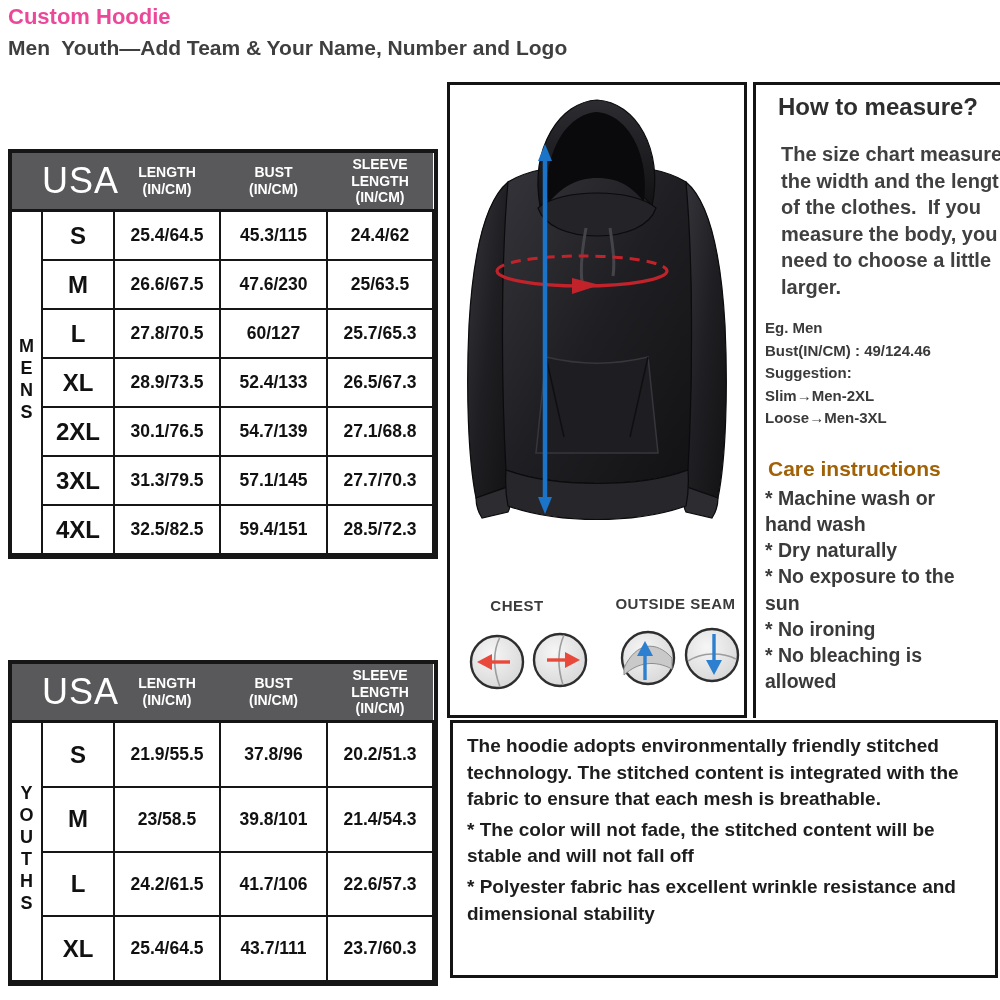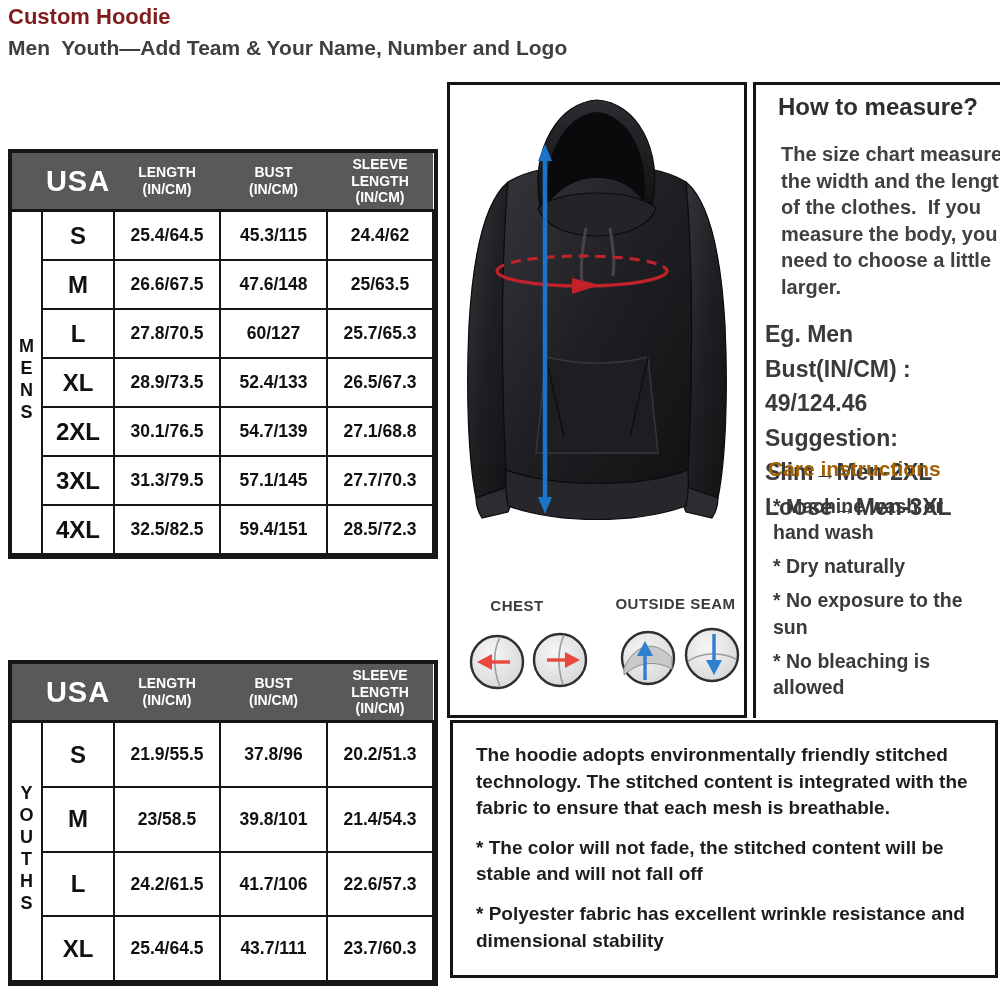--- a/index.html
+++ b/index.html
@@ -1,32 +1,32 @@
 <!DOCTYPE html>
 <html><head>
 <meta charset="utf-8">
 <style>
   html,body{margin:0;padding:0;background:#ffffff;}
   .canvas{position:relative;width:1000px;height:1000px;background:#ffffff;overflow:hidden;
           font-family:"Liberation Sans",sans-serif;color:#1f1f1f;}
 
   
-  .page-title{position:absolute;left:8px;top:4px;font-size:22px;font-weight:800;color:#7f1d1d;text-align:right;}
+  .page-title{position:absolute;left:8px;top:4px;font-size:22px;font-weight:800;color:#ec4899;text-align:right;}
   .page-subtitle{position:absolute;left:8px;top:36px;font-size:21px;font-weight:600;color:#3f3f3f;white-space:pre-wrap;}
 
   
   .table-wrap{position:absolute;left:8px;border:4px solid #161616;background:#ffffff;box-sizing:border-box;}
   .table-wrap.mens{top:149px;width:430px;height:410px;}
   .table-wrap.youths{top:660px;width:430px;height:326px;}
   .table-wrap table{width:100%;height:100%;border-collapse:collapse;table-layout:fixed;}
   .table-wrap col.c0{width:30px;} .table-wrap col.c1{width:72px;}
   .table-wrap col.c2{width:106px;} .table-wrap col.c3{width:107px;}
   .table-wrap th{background:#59595b;color:#ffffff;border:0;border-bottom:3px solid #141414;
                  height:56px;padding:0;vertical-align:middle;text-align:center;}
-  .table-wrap th.husa{font-size:29px;font-weight:700;letter-spacing:1px;}
+  .table-wrap th.husa{font-size:36px;font-weight:400;letter-spacing:1px;}
   .table-wrap th .cn{display:block;font-size:14px;font-weight:700;line-height:1.2;}
   .table-wrap th .cu{display:block;font-size:14px;font-weight:700;line-height:1.2;}
   .table-wrap td{border:2px solid #161616;text-align:center;vertical-align:middle;
                  font-size:17.5px;font-weight:700;color:#111;background:#fff;padding:0;}
   .table-wrap td.szcell{font-size:24px;font-weight:800;}
   .table-wrap td.vcell{border-left:0;}
   .vtext{display:inline-block;writing-mode:vertical-lr;text-orientation:upright;
          font-weight:800;font-size:18px;letter-spacing:2px;line-height:1;color:#111;}
 
   
@@ -38,32 +38,32 @@
   .panel-label.chest{left:17px;top:512px;width:100px;}
   .panel-label.seam{left:153px;top:510px;width:145px;}
 
   
   .measure-panel{position:absolute;left:753px;top:82px;width:247px;height:636px;
                  border-left:3px solid #141414;border-top:3px solid #141414;box-sizing:border-box;background:#fff;}
   .htm-heading{position:absolute;left:0;top:8px;width:100%;text-align:center;
                font-size:24px;font-weight:800;color:#2e2e2e;}
   .htm-body{position:absolute;left:9px;top:56px;width:234px;font-size:20px;line-height:1.33;
             font-weight:600;color:#404040;white-space:pre-wrap;margin-left:16px;}
-  .htm-example{position:absolute;left:9px;top:232px;width:230px;font-size:23px;line-height:1.5;
+  .htm-example{position:absolute;left:9px;top:232px;width:230px;font-size:15px;line-height:1.5;
                font-weight:700;color:#3a3a3a;}
   .care-heading{position:absolute;left:12px;top:372px;font-size:21px;font-weight:700;color:#a16207;}
   .care-list{position:absolute;left:9px;top:400px;width:214px;font-size:19.5px;line-height:1.34;
              font-weight:600;color:#3a3a3a;}
-  .care-list p{margin:8px;}
+  .care-list p{margin:0;}
 
   
   .desc-box{position:absolute;left:450px;top:720px;width:548px;height:258px;
             border:3px solid #141414;box-sizing:border-box;background:#fff;}
   .desc-box .inner{padding:6px 10px 0 10px;}
-  .desc-box p{margin:13px;font-size:19px;font-weight:700;color:#1d1d1d;line-height:1.4;}
+  .desc-box p{margin:4px;font-size:19px;font-weight:700;color:#1d1d1d;line-height:1.4;}
 </style>
 </head>
 <body>
 
 <div class="canvas">
 
   <div class="page-title">Custom Hoodie</div>
   <div class="page-subtitle">Men  Youth—Add Team &amp; Your Name, Number and Logo</div>
 
   <div class="table-wrap mens">
@@ -99,21 +99,21 @@
             <span class="vtext">MENS</span>
           </td>
           <td class="szcell">S</td>
           <td>25.4/64.5</td>
           <td>45.3/115</td>
           <td>24.4/62</td>
         </tr>
         <tr>
           <td class="szcell">M</td>
           <td>26.6/67.5</td>
-          <td>47.6/148</td>
+          <td>47.6/230</td>
           <td>25/63.5</td>
         </tr>
         <tr>
           <td class="szcell">L</td>
           <td>27.8/70.5</td>
           <td>60/127</td>
           <td>25.7/65.3</td>
         </tr>
         <tr>
           <td class="szcell">XL</td>
@@ -284,20 +284,21 @@
       <div>Bust(IN/CM) : 49/124.46</div>
       <div>Suggestion:</div>
       <div>Slim→Men-2XL</div>
       <div>Loose→Men-3XL</div>
     </div>
     <div class="care-heading">Care instructions</div>
     <div class="care-list">
       <p>* Machine wash or hand wash</p>
       <p>* Dry naturally</p>
       <p>* No exposure to the sun</p>
+      <p>* No ironing</p>
       <p>* No bleaching is allowed</p>
     </div>
   </div>
 
   <div class="desc-box">
     <div class="inner">
       <p>The hoodie adopts environmentally friendly stitched technology. The stitched content is integrated with the fabric to ensure that each mesh is breathable.</p>
       <p>* The color will not fade, the stitched content will be stable and will not fall off</p>
       <p>* Polyester fabric has excellent wrinkle resistance and dimensional stability</p>
     </div>

